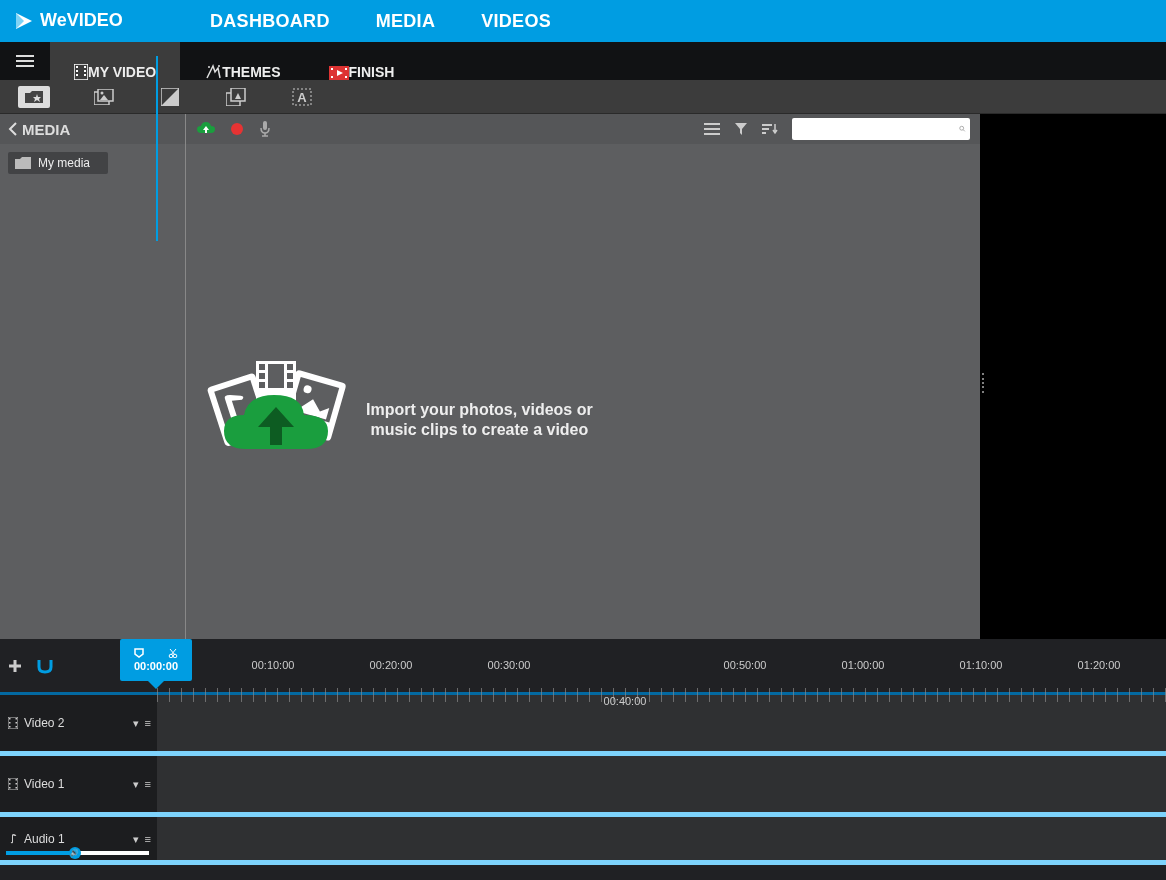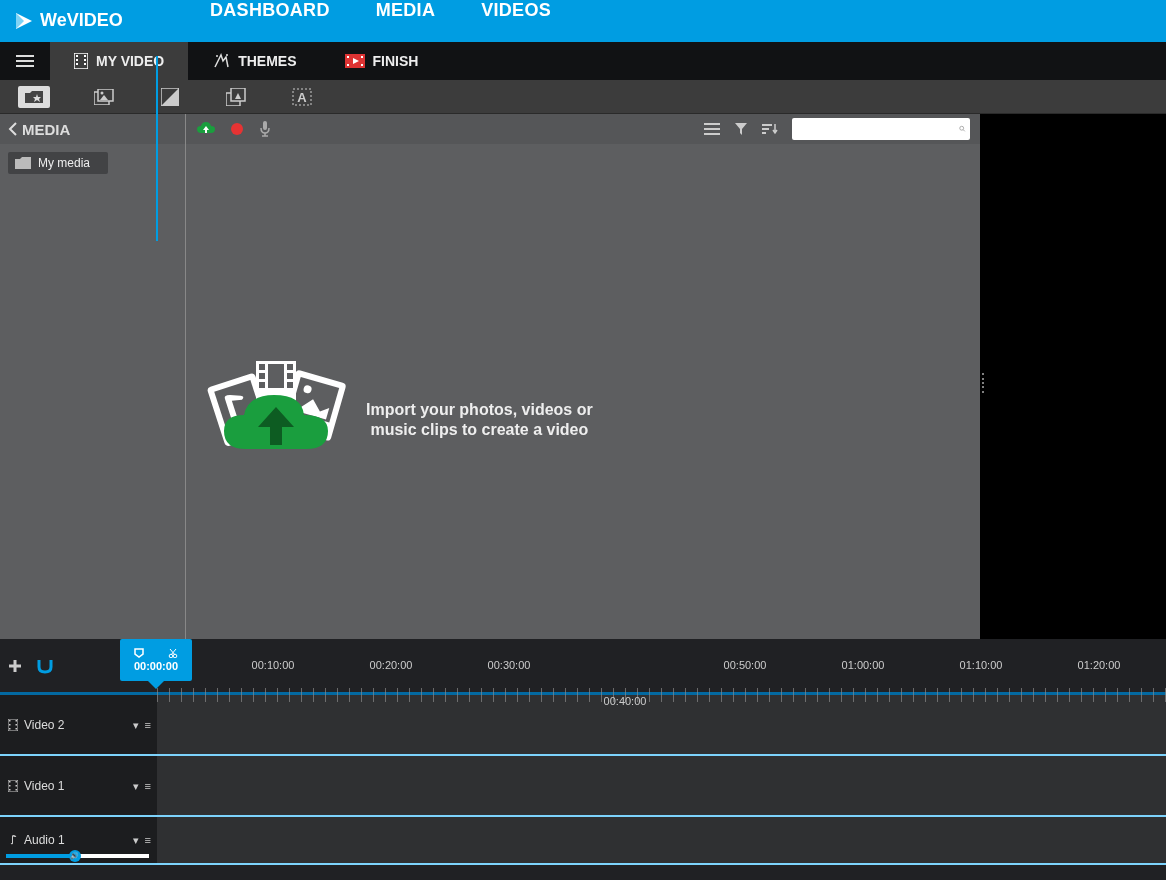--- a/index.html
+++ b/index.html
@@ -1,25 +1,25 @@
 <!DOCTYPE html>
 <html><head>
 <meta charset="utf-8">
 <style>
 *{box-sizing:border-box;margin:0;padding:0;font-family:Arial,Helvetica,sans-serif;-webkit-font-smoothing:antialiased;user-select:none}
 html,body{width:1166px;height:880px;overflow:hidden;background:#000}
-.topbar{height:42px;background:#009de2;display:flex;color:#fff}
+.topbar{height:42px;background:#009de2;display:flex;align-items:center;color:#fff}
 .logo{display:flex;align-items:center;gap:6px;margin-left:14px;margin-right:60px}
 .logo svg{display:block}
 .topnav{display:flex;gap:46px;font-size:18px;font-weight:bold;letter-spacing:.3px}
 .topnav span{cursor:pointer}
 .tabsrow{height:38px;background:#111214;display:flex;align-items:stretch;color:#eee}
 .hamburger{width:50px;display:flex;align-items:center;justify-content:center;cursor:pointer}
 .hamburger div{width:18px;height:2px;background:#ddd;box-shadow:0 5px 0 #ddd,0 -5px 0 #ddd}
-.tab{display:flex;align-items:center;gap:8px;padding:0 24px;font-weight:bold;font-size:14px;cursor:pointer}
+.tab{display:flex;align-items:flex-end;padding:0 24px;font-weight:bold;font-size:14px;cursor:pointer}
 .tab.active{background:#3c3c3c}
 .iconrow{height:34px;background:#3c3c3c;display:flex;align-items:center;padding-left:18px;gap:42px;border-bottom:1px solid #2a2a2a}
 .iconrow .iwrap{width:24px;height:24px;display:flex;align-items:center;justify-content:center;cursor:pointer}
 .iconrow .iwrap.first{background:#ddd;border-radius:2px;width:32px;height:22px}
 .middle{display:flex;height:525px}
 .leftcol{width:186px;display:flex;flex-direction:column;border-right:1px solid #888}
 .mediahdr{height:30px;background:#555658;display:flex;align-items:center;padding-left:8px;color:#ddd;font-size:15px;font-weight:bold;gap:4px;cursor:pointer}
 .folders{flex:1;background:#5d5e60;padding:8px}
 .folder{display:flex;align-items:center;gap:6px;background:#424345;color:#eee;font-size:12px;padding:4px 6px;border-radius:2px;width:100px;cursor:pointer}
 .centerarea{flex:1;display:flex;flex-direction:column}
@@ -39,21 +39,21 @@
 .tlhead{height:56px;display:flex;position:relative;border-bottom:3px solid #0369a1}
 .tlheadleft{width:157px;display:flex;align-items:center;padding-left:8px;gap:14px}
 .tlheadleft .ic{cursor:pointer}
 .playhead{position:absolute;left:120px;top:0;width:72px;height:42px;background:#009de2;border-radius:2px;display:flex;flex-direction:column;align-items:center;justify-content:center;color:#fff;font-size:11px;font-weight:bold}
 .playhead::after{content:"";position:absolute;top:42px;left:50%;transform:translateX(-50%);border:8px solid transparent;border-top-color:#009de2}
 .playhead .icons{display:flex;gap:24px;font-size:12px;margin-bottom:2px}
 .phline{position:absolute;left:156px;top:56px;width:2px;height:185px;background:#009de2;z-index:5}
 .ruler{position:absolute;left:157px;right:0;top:0;height:63px}
 .ruler .lbl{position:absolute;top:20px;font-size:11px;color:#ccc;transform:translateX(-50%)}
 .ruler .ticks{position:absolute;bottom:0;left:0;right:0;height:14px;background-image:repeating-linear-gradient(90deg,#888 0,#888 1px,transparent 1px,transparent 12px);opacity:.7}
-.track{height:61px;display:flex;border-bottom:2px solid #7dd3fc;background:#737373}
+.track{height:61px;display:flex;border-bottom:5px solid #7dd3fc;background:#737373}
 .track.audio{height:48px}
 .trackhdr{width:157px;background:#1c1d1f;display:flex;flex-direction:column;justify-content:center;padding:0 8px;position:relative}
 .trackhdr .row1{display:flex;align-items:center;gap:6px;font-size:12px;color:#ddd}
 .trackhdr .ctrls{position:absolute;right:6px;top:50%;transform:translateY(-50%);display:flex;gap:6px;font-size:11px;color:#ccc}
 .trackhdr .ctrls span{cursor:pointer}
 .trackbody{flex:1;background:#2f3032}
 .volslider{position:absolute;bottom:4px;left:6px;right:8px;height:6px;display:flex;align-items:center}
 .volslider .bar{height:4px;background:#fff;flex:1;position:relative}
 .volslider .fill{position:absolute;left:0;top:0;height:100%;width:48%;background:#009de2}
 .volslider .knob{position:absolute;left:48%;top:50%;transform:translate(-50%,-50%);width:12px;height:12px;border-radius:50%;background:#009de2;display:flex;align-items:center;justify-content:center;font-size:7px;color:#fff}

